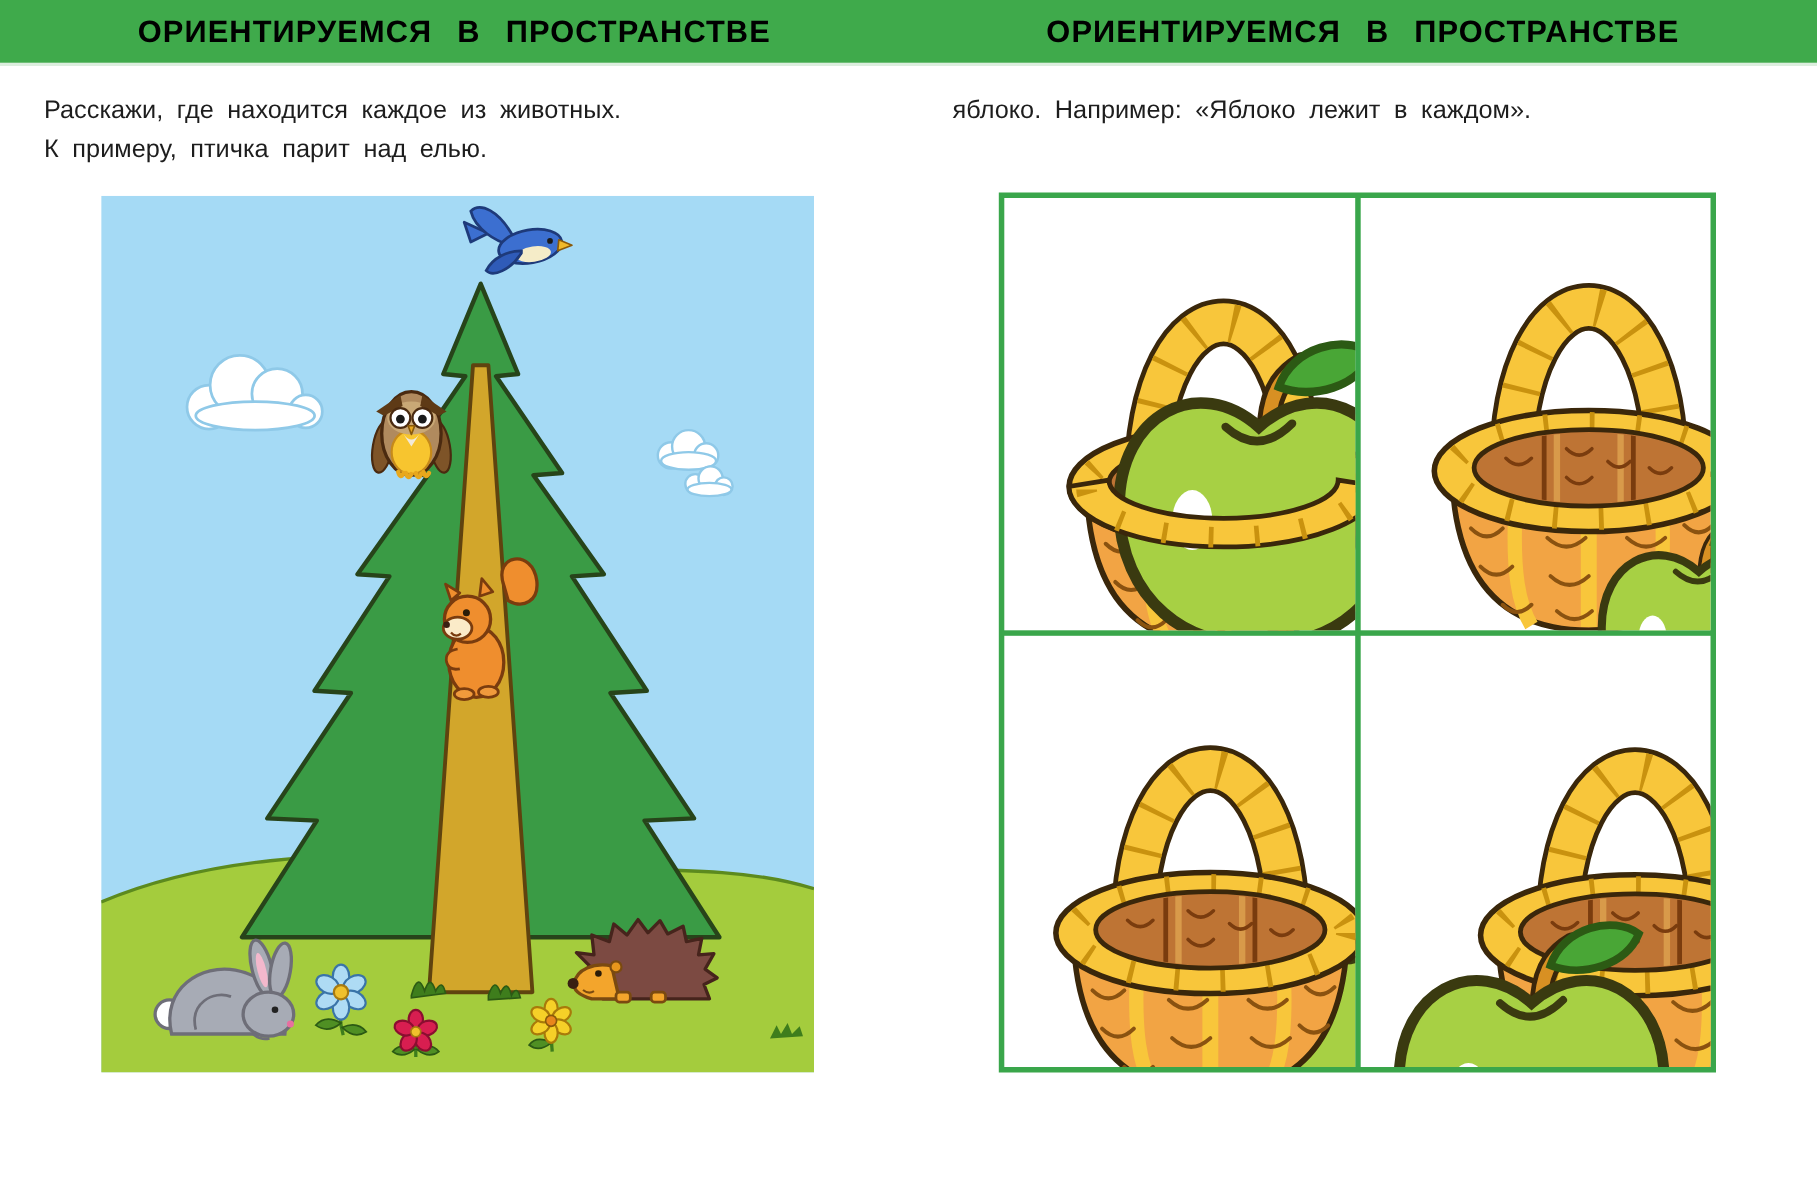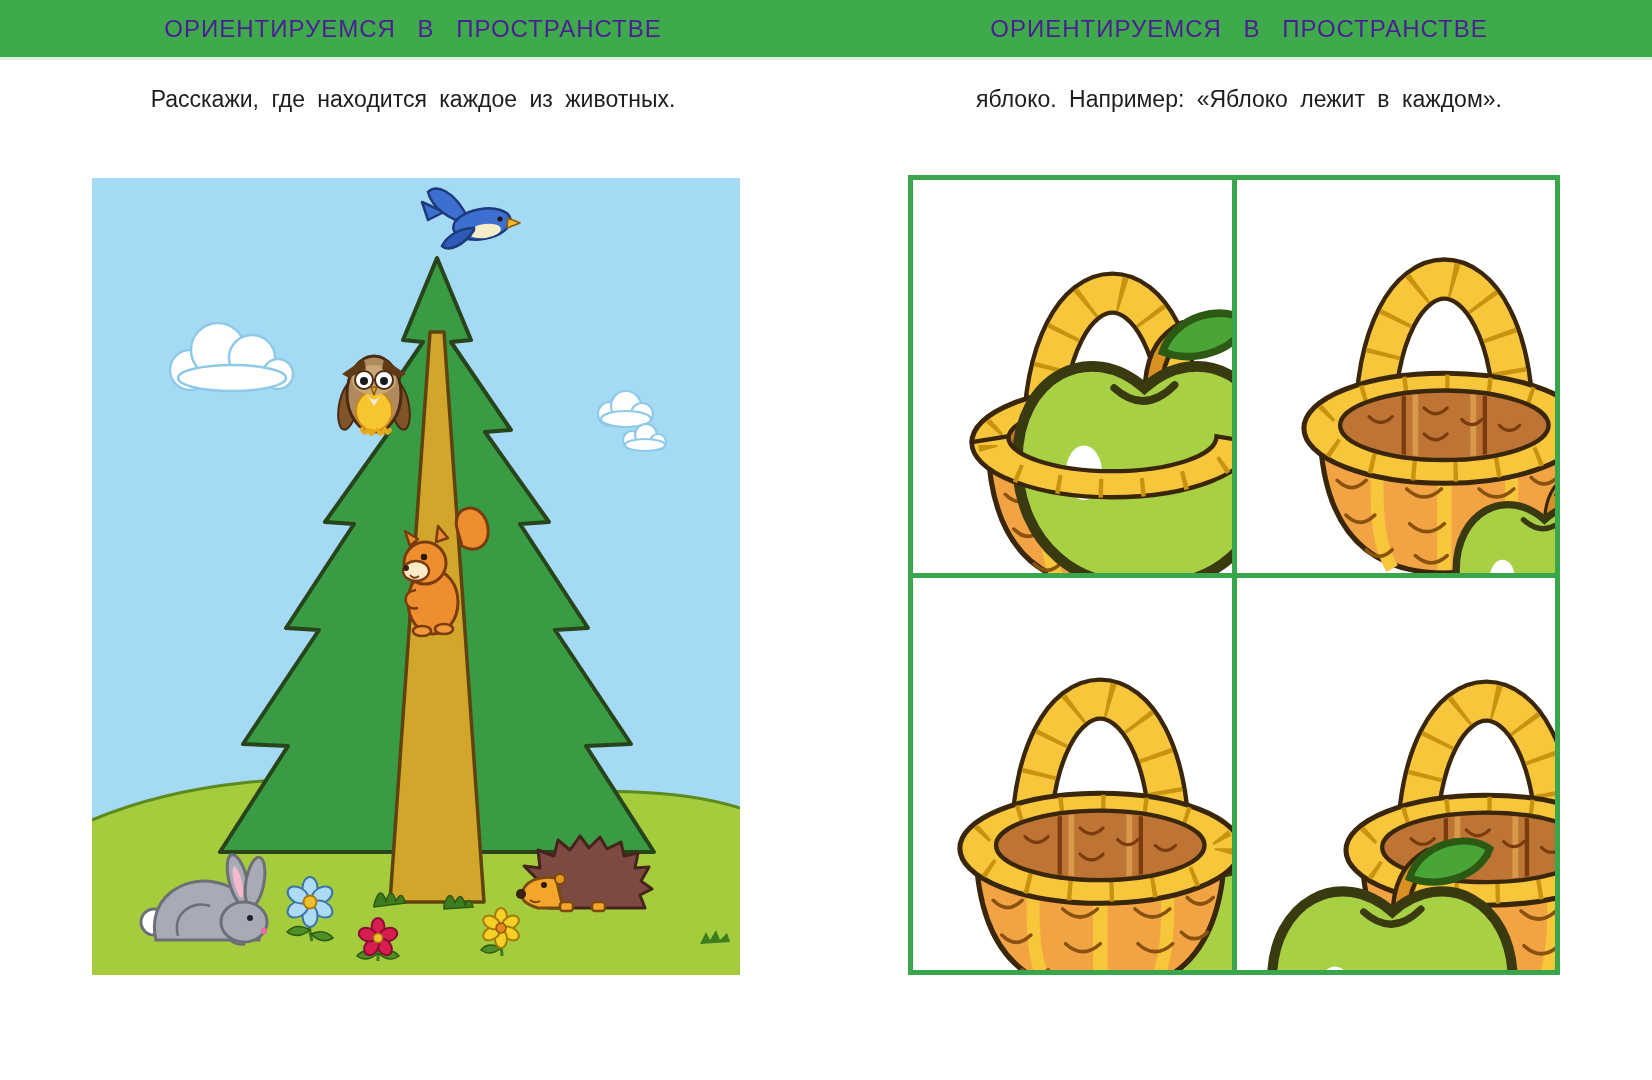--- a/index.html
+++ b/index.html
@@ -9,23 +9,23 @@
     --apple_green:#A7D044;
   }
   *{margin:0;padding:0;box-sizing:border-box}
   html,body{width:1652px;height:1080px;background:#fff;overflow:hidden;
     font-family:"Liberation Sans", sans-serif;}
   .stage{position:relative;width:1652px;height:1080px;background:#fff}
 
   .header-bar{position:absolute;left:0;top:0;width:1652px;height:60px;
     background:var(--header_green);border-bottom:3px solid #dceede;display:flex}
   .header-half{width:826px;height:57px;display:flex;align-items:center;justify-content:center}
-  .header-title{color:#4c1d95;font-weight:normal;font-size:24px;letter-spacing:1px;word-spacing:14px}
-
-  .instr{position:absolute;top:82px;width:746px;text-align:center;
+  .header-title{color:#000000;font-weight:bold;font-size:28px;letter-spacing:1px;word-spacing:14px}
+
+  .instr{position:absolute;top:82px;width:746px;
     font-size:23px;color:#1d1d1d;line-height:1.55;word-spacing:6px}
   .instr-left{left:40px}
   .instr-right{left:866px}
 
   .scene{position:absolute;left:92px;top:178px;width:648px;height:797px}
   .scene svg{display:block}
 
   .grid{position:absolute;left:908px;top:175px;width:652px;height:800px;
     background:var(--grid_green);padding:5px;display:grid;
     grid-template-columns:1fr 1fr;grid-template-rows:1fr 1fr;gap:5px}
@@ -125,20 +125,21 @@
     <div class="header-half">
       <span class="header-title">ОРИЕНТИРУЕМСЯ В ПРОСТРАНСТВЕ</span>
     </div>
     <div class="header-half">
       <span class="header-title">ОРИЕНТИРУЕМСЯ В ПРОСТРАНСТВЕ</span>
     </div>
   </div>
 
   <div class="instr instr-left">
     <div>Расскажи, где находится каждое из животных.</div>
+    <div>К примеру, птичка парит над елью.</div>
   </div>
 
   <div class="instr instr-right">
     <div>яблоко. Например: «Яблоко лежит в каждом».</div>
   </div>
 
   <div class="scene">
     <svg viewBox="0 0 648 797" width="648" height="797">
       <rect x="0" y="0" width="648" height="797" fill="var(--sky_blue)"></rect>
 

